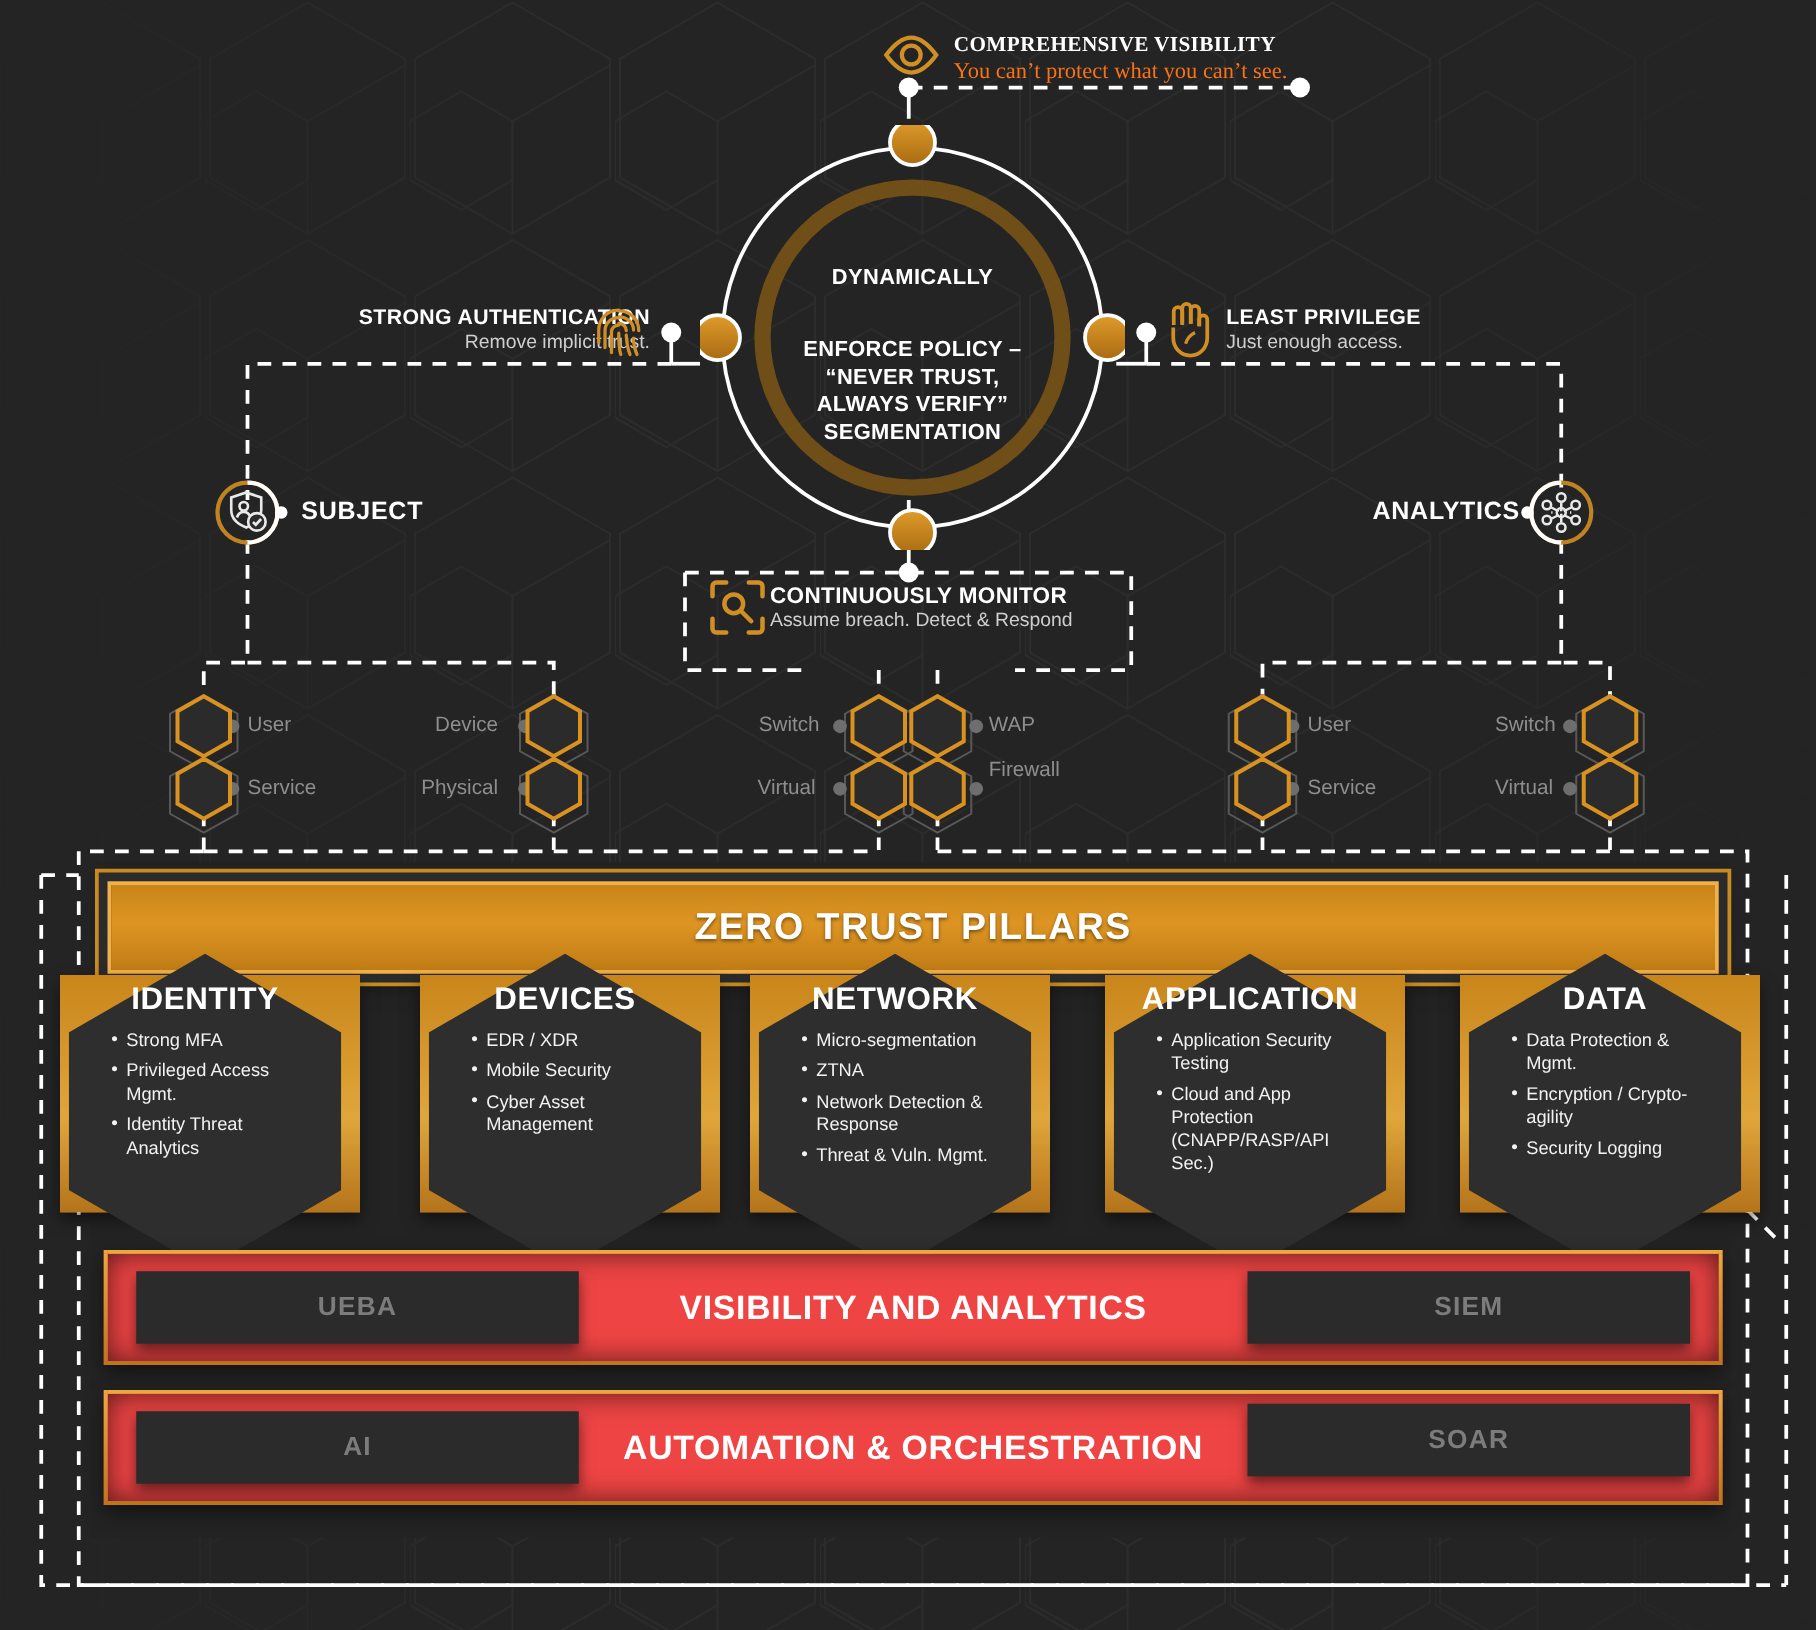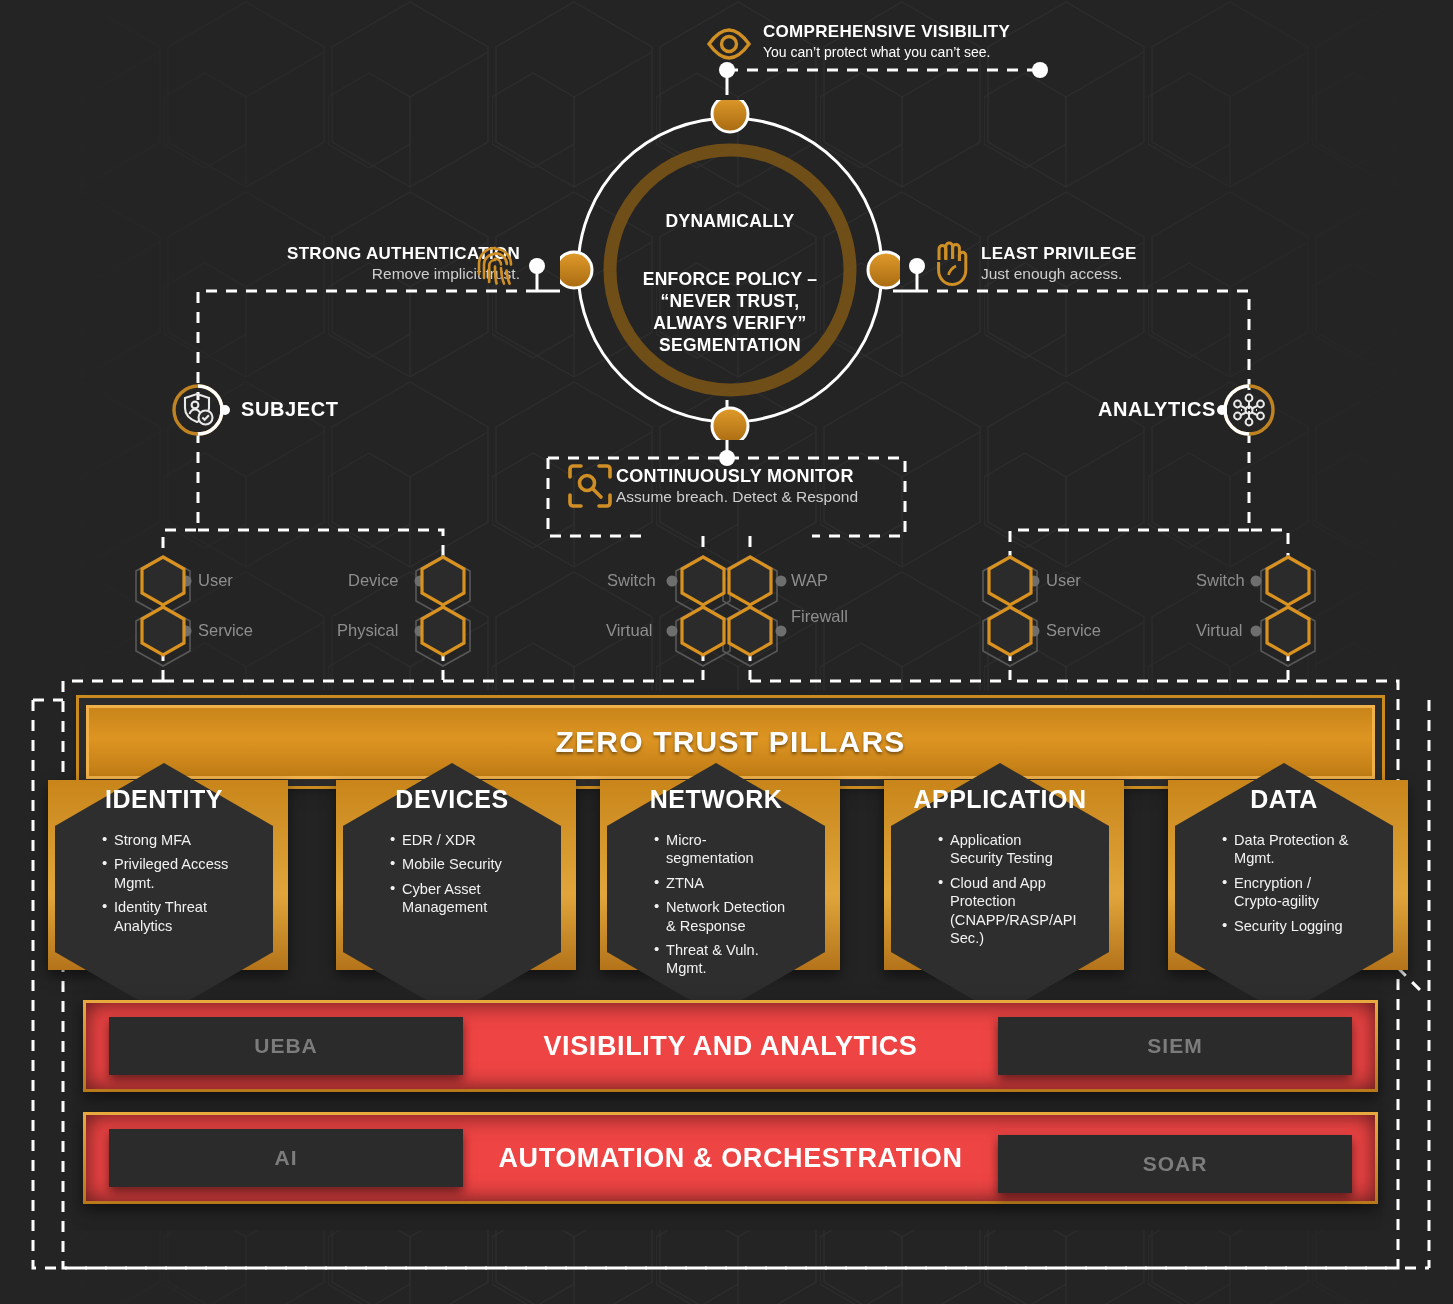--- a/index.html
+++ b/index.html
@@ -15,23 +15,23 @@
   .abs{position:absolute;}
 
   
   #bg-hex{position:absolute;left:0;top:0;width:1453px;height:1304px;opacity:.55;}
 
   
   .ttl{font-weight:bold;letter-spacing:.3px;color:#ffffff;}
   .sub{color:#cfcfcf;font-weight:normal;}
 
   
-  .callout{display:flex;align-items:flex-start;gap:10px;}
+  .callout{display:flex;align-items:flex-end;gap:10px;font-family:Liberation Serif, serif;}
   .callout .txt .t1{font-size:17px;font-weight:bold;line-height:20px;}
-  .callout .txt .t2{font-size:14px;color:#ffffff;line-height:20px;}
+  .callout .txt .t2{font-size:18px;color:#f97316;line-height:20px;}
 
   
   #wires{position:absolute;left:0;top:0;width:1453px;height:1304px;pointer-events:none;}
   .hexlabel{position:absolute;font-size:16.5px;color:#8e8e8e;white-space:nowrap;}
 
   
   #ztp-banner{
     position:absolute;left:86px;top:705px;width:1283px;height:68px;
     background:linear-gradient(180deg,#c9851a 0%,#dd9422 45%,#c07c15 100%);
     border:3px solid #f0b04a;
@@ -42,21 +42,21 @@
     text-shadow:0 2px 3px rgba(0,0,0,.45);}
 
   
   .pillar{position:absolute;width:218px;height:252px;}
   .pillar .hexbg{position:absolute;inset:0;
       background:#2e2e2e;
       clip-path:polygon(50% 0,100% 25%,100% 75%,50% 100%,0 75%,0 25%);
       box-shadow:0 10px 18px rgba(0,0,0,.5);}
   .pillar .inner{position:absolute;inset:0;padding:22px 16px 0 16px;box-sizing:border-box;}
   .pillar h3{margin:0 0 10px 0;text-align:center;font-size:25px;font-weight:bold;letter-spacing:.5px;}
-  .pillar ul{margin:17px;padding:0 0 0 14px;list-style:none;}
+  .pillar ul{margin:4px;padding:0 0 0 14px;list-style:none;}
   .pillar li{position:relative;font-size:14.6px;line-height:18.4px;margin-bottom:6px;padding-left:12px;color:#f2f2f2;}
   .pillar li:before{content:"•";position:absolute;left:0;top:-1px;color:#f2f2f2;font-size:15px;}
 
   
   .goldslab{position:absolute;background:linear-gradient(180deg,#c9851a,#e0a63b 60%,#b4731a);
       box-shadow:0 6px 12px rgba(0,0,0,.5);}
 
   
   .botbar{position:absolute;border:3px solid;border-image:linear-gradient(180deg,#e8a93e,#b9781a) 1;
      background:#ef4444;display:flex;align-items:center;justify-content:center;
@@ -524,16 +524,16 @@
 
   <div class="botbar" style="left:83px;top:1000px;width:1289px;height:86px;">
     <div class="chip" style="left:23px;top:14px;width:354px;height:58px;">UEBA</div>
     <div class="main">VISIBILITY AND ANALYTICS</div>
     <div class="chip" style="right:23px;top:14px;width:354px;height:58px;">SIEM</div>
   </div>
 
   <div class="botbar" style="left:83px;top:1112px;width:1289px;height:86px;">
     <div class="chip" style="left:23px;top:14px;width:354px;height:58px;">AI</div>
     <div class="main">AUTOMATION &amp; ORCHESTRATION</div>
-    <div class="chip" style="right:23px;top:20px;width:354px;height:58px;">SOAR</div>
+    <div class="chip" style="right:23px;top:8px;width:354px;height:58px;">SOAR</div>
   </div>
 
 </div>
 
 </body></html>

